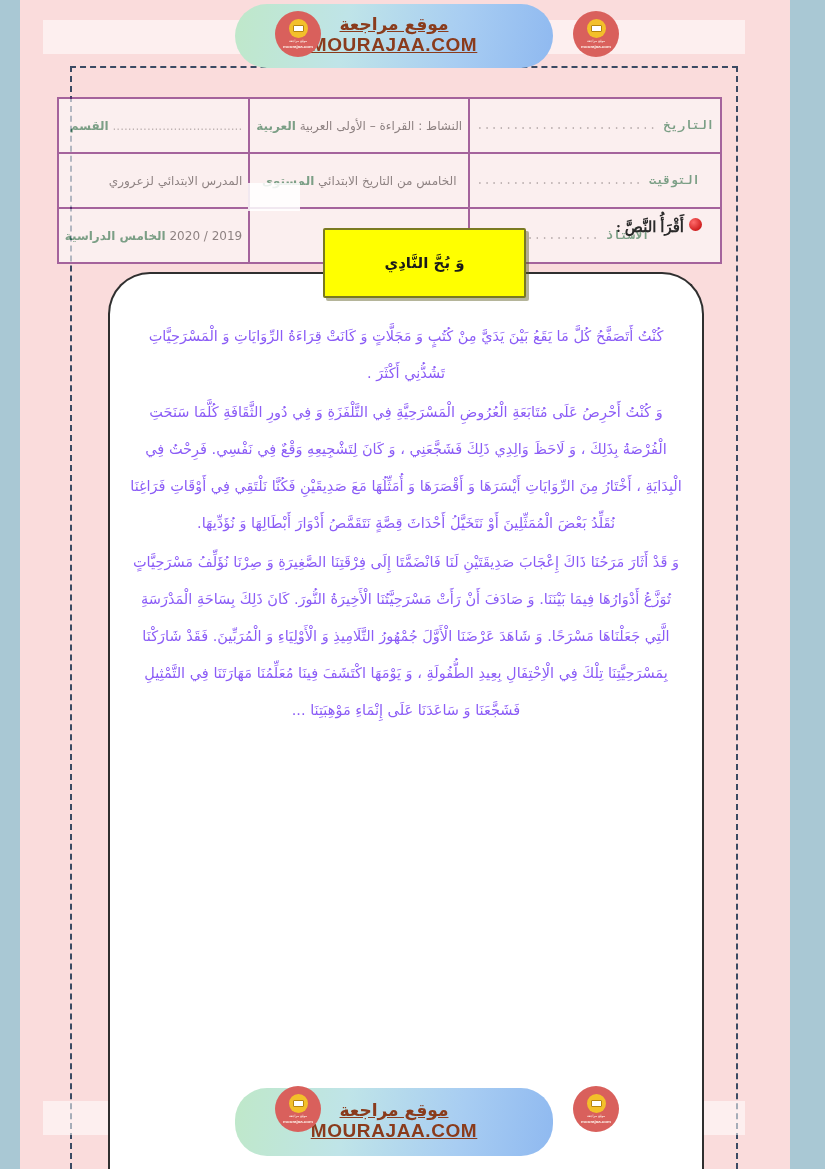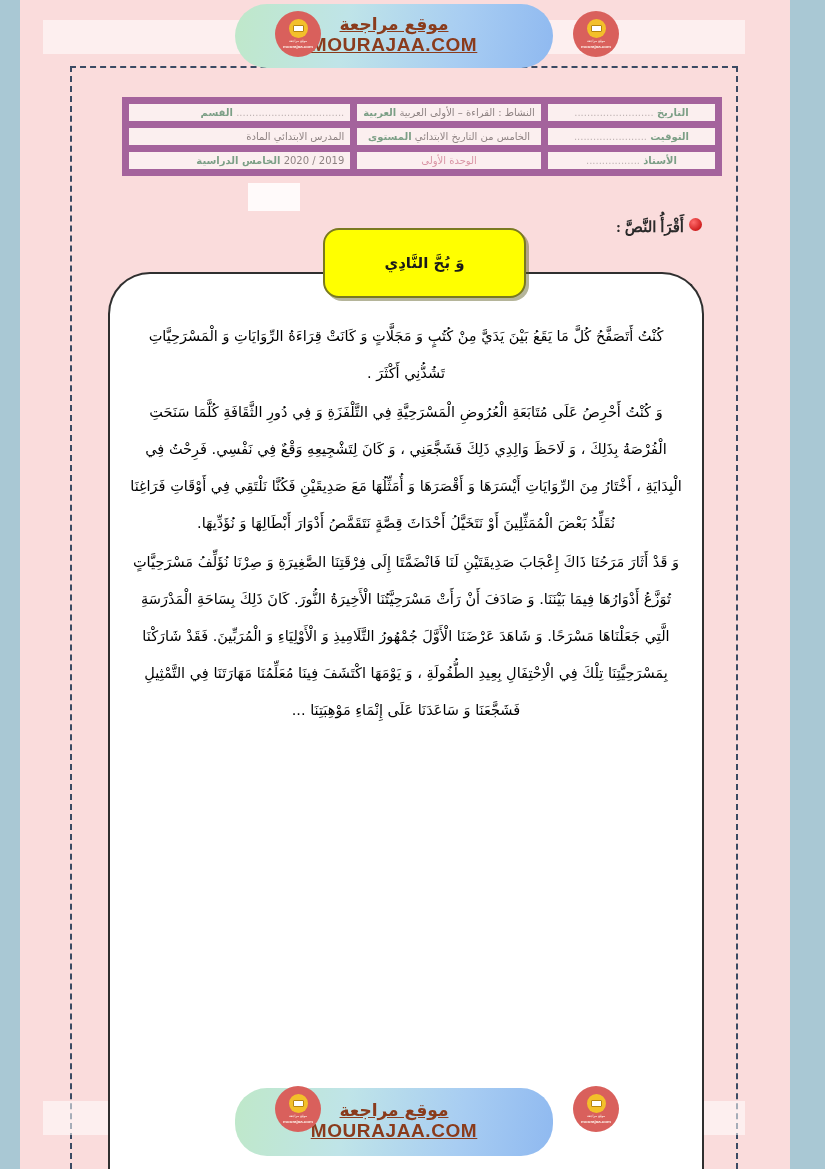--- a/index.html
+++ b/index.html
@@ -131,31 +131,31 @@
     right: 68px;
     top: 97px;
     width: 600px;
     border: 2px solid #6b6b6b;
     border-collapse: collapse;
     background: #fdfbfb;
     opacity: 0.62;
     filter: blur(0.35px);
   }
   .hdr-table td {
-    border: 7px solid #701a75;
+    border: 2px solid #701a75;
     height: 17px;
-    padding: 0 6px;
-    font-size: 10px;
+    padding: 18px 6px;
+    font-size: 12px;
     color: #4b4b4b;
     white-space: nowrap;
     overflow: hidden;
   }
   .cell-r { width: 232px; text-align: right; }
   .cell-m { width: 170px; text-align: center; }
-  .cell-l { width: 170px; text-align: center; }
+  .cell-l { width: 170px; text-align: left; font-family: Liberation Mono, monospace; }
   .lbl { color: #2f7a52; font-weight: bold; }
   .lbl-pink { color: #c56a84; margin-top: 36px; }
   .dots { color: #9a9a9a; letter-spacing: -0.5px; }
 
   .blank-box {
     position: absolute;
     left: 228px;
     top: 183px;
     width: 52px;
     height: 28px;
@@ -187,21 +187,21 @@
 
   
   .title-box {
     position: absolute;
     left: 303px;
     top: 228px;
     width: 199px;
     height: 66px;
     background: #ffff00;
     border: 2px solid #7a7a20;
-    border-radius: 16px;
+    border-radius: 2px;
     box-shadow: 3px 3px 0 rgba(90,90,30,0.45);
     display: flex;
     align-items: center;
     justify-content: center;
     z-index: 5;
   }
   .title-text {
     font-size: 15px;
     color: #1a1a1a;
     font-weight: bold;
@@ -227,21 +227,21 @@
     right: 18px;
     top: 44px;
     direction: rtl;
     text-align: justify;
     text-align-last: center;
   }
   .para {
     margin: 0 0 2px 0;
     font-size: 14.5px;
     line-height: 37px;
-    color: #000000;
+    color: #8b5cf6;
     text-align: center;
   }
   .para.last { text-align: center; }
 </style>
 </head>
 <body>
 
 <div class="page">
   <div class="page-dashed"></div>
 
@@ -264,21 +264,21 @@
     <tr>
       <td class="cell-l">
         <span class="lbl">التوقيت</span>
         <span class="dots">.......................</span>
       </td>
       <td class="cell-m">
         <span>الخامس من التاريخ الابتدائي</span>
         <span class="lbl">المستوى</span>
       </td>
       <td class="cell-r">
-        <span>المدرس الابتدائي المادة</span>
+        <span>المدرس الابتدائي لزعروري</span>
       </td>
     </tr>
     <tr>
       <td class="cell-l">
         <span class="lbl">الأستاذ</span>
         <span class="dots">.................</span>
       </td>
       <td class="cell-m">
         <span class="lbl-pink">الوحدة الأولى</span>
       </td>

